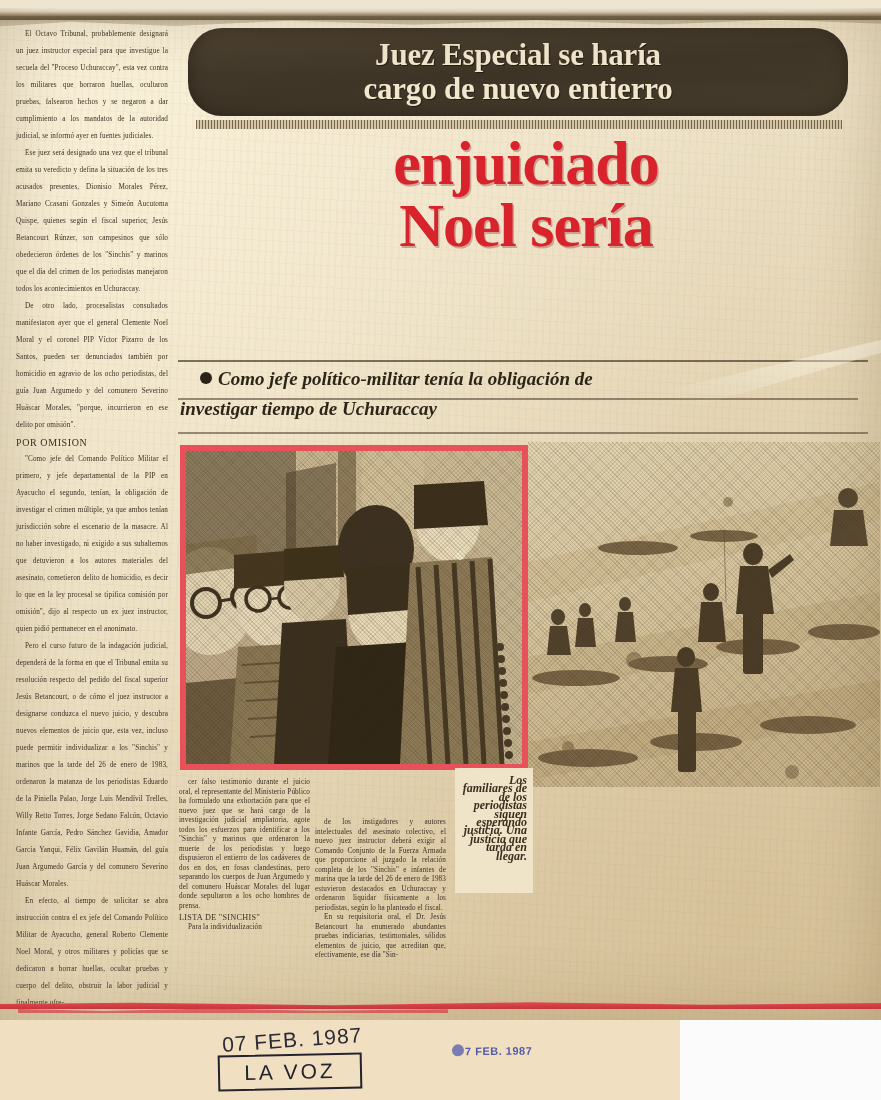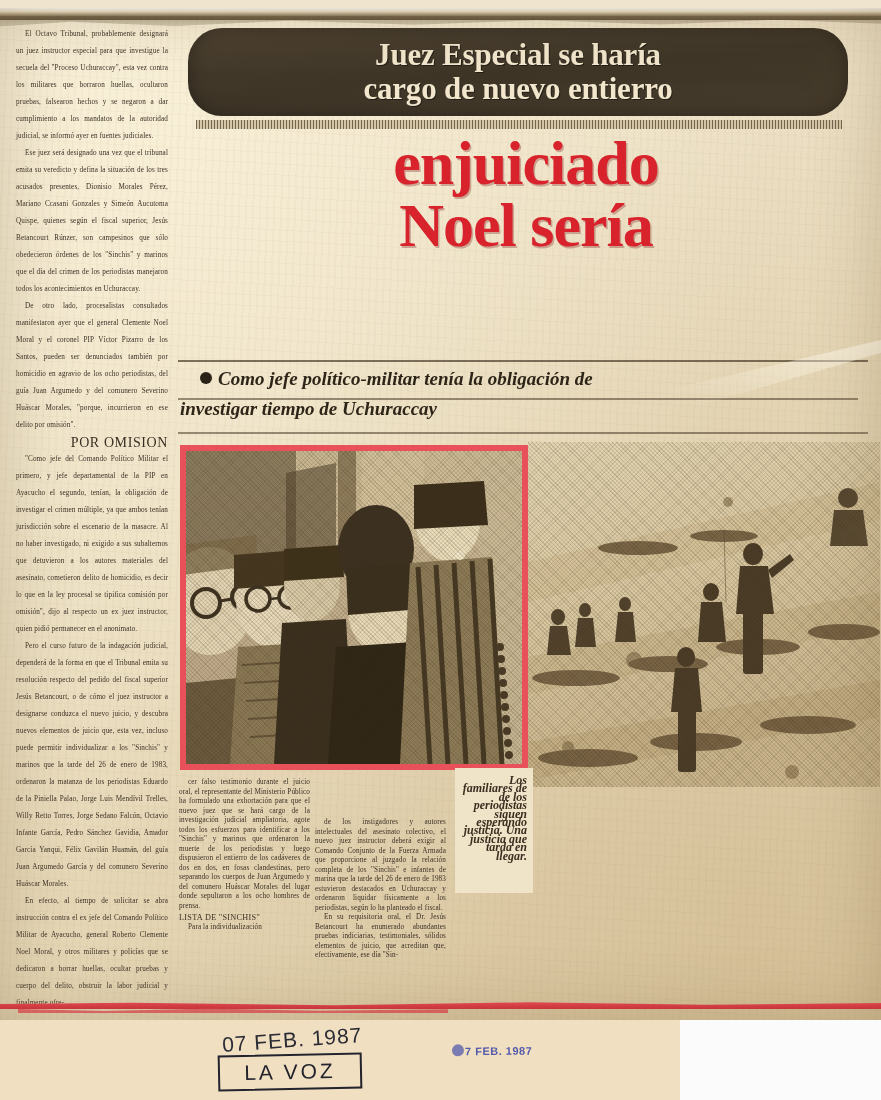--- a/index.html
+++ b/index.html
@@ -50,21 +50,21 @@
   }
 
   
   .col-left{
     position:absolute;left:16px;top:18px;width:152px;
     font-size:7.2px;line-height:17px;color:#3b3025;
     text-align:justify; letter-spacing:.1px;
   }
   .col-left p{margin:0 0 0 0;text-indent:9px;}
   .subhead-center{
-    text-align:right;font-size:14px;letter-spacing:.6px;
+    text-align:left;font-size:10px;letter-spacing:.6px;
     margin:7px 0 4px 0;color:#3a2f23;text-indent:0 !important;
     font-family:"Liberation Serif", serif;
   }
 
   
   .kicker-wrap{
     position:absolute;left:188px;top:20px;width:660px;height:88px;
   }
   .kicker-banner{
     position:absolute;inset:0;

